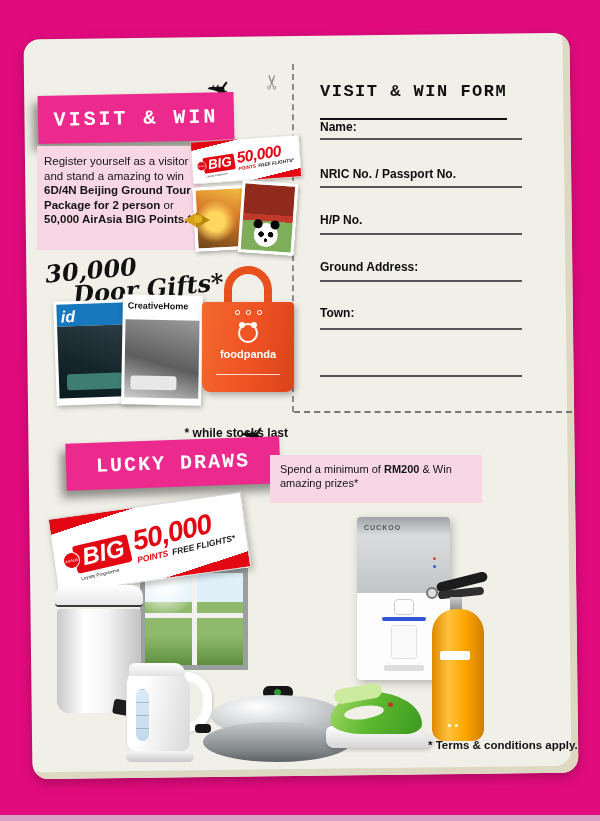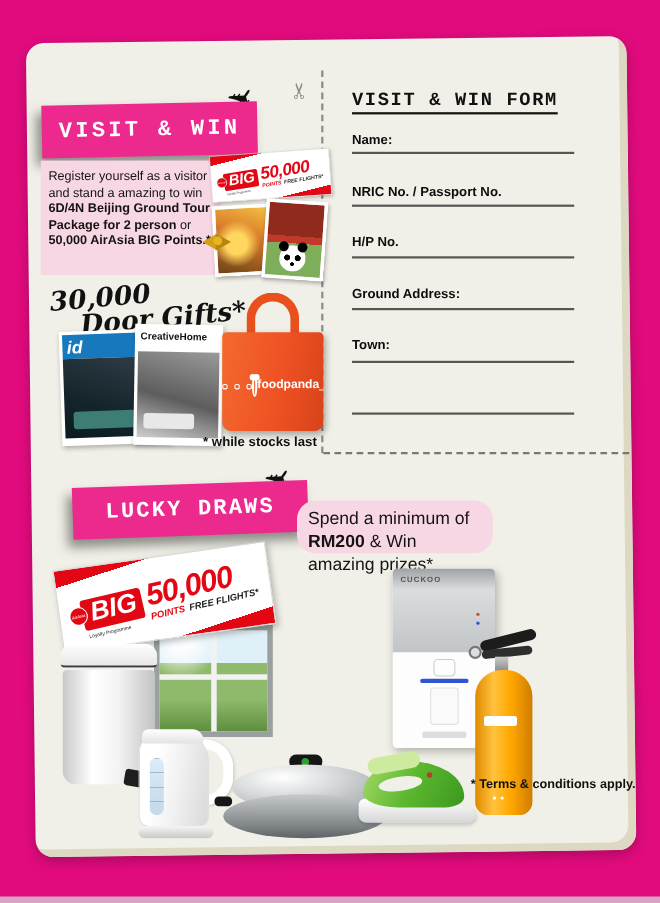--- a/index.html
+++ b/index.html
@@ -22,21 +22,21 @@
   
   .banner { position:absolute; display:flex; align-items:center; justify-content:center;
             background:#ec2a8d; color:#fff; font-family:"Liberation Mono", monospace;
             font-weight:bold; box-shadow:-5px 7px 10px rgba(40,40,40,.5); }
   .banner1 { left:38px; top:94px; width:196px; height:48px; font-size:20px; letter-spacing:3px; transform:rotate(-1.2deg); }
   .banner2 { left:66px; top:440px; width:214px; height:47px; font-size:20px; letter-spacing:2px; transform:rotate(-2deg); }
 
   
   .panel { position:absolute; background:#f8d7e4; color:#141414; }
   .regbox { left:37px; top:146px; width:164px; height:104px; padding:8px 7px; font-size:11.5px; line-height:1.27; }
-  .promobox { left:270px; top:455px; width:178px; height:48px; padding:7px 10px; font-size:16px; line-height:1.3;border-radius:17px; }
+  .promobox { left:270px; top:455px; width:212px; height:48px; padding:7px 10px; font-size:11px; line-height:1.3; }
   .panel strong { font-weight:bold; }
 
   
   .bigcard { position:absolute; width:195px; height:76px; background:linear-gradient(170deg,#e30613 0 14%,#fff 14% 86%,#e30613 86%);
              border:1px solid #d8d8d8; display:flex; align-items:center; padding:0 8px;
              box-shadow:2px 3px 6px rgba(0,0,0,.25); }
   .bigcard .tilt { display:flex; align-items:center; gap:5px; transform:rotate(-5deg); width:100%; }
   .biglogo-wrap { position:relative; display:flex; align-items:center; }
   .aa-circle { width:17px; height:17px; background:#e30613; border-radius:50%; color:#fff; font-size:4px;
                font-style:italic; display:flex; align-items:center; justify-content:center; margin-right:-5px; z-index:2; border:1px solid #fff; }
@@ -84,37 +84,37 @@
   .mag-ch { left:122px; top:295px; width:80px; height:110px; transform:rotate(1deg); }
   .mag-ch .head { height:22px; color:#111; font-size:9px; font-weight:bold; padding:3px 2px 0; }
   .mag-ch .photo-area { height:78px; background:linear-gradient(195deg,#9a9a9a,#5d5d5d 55%,#cfcfcf); position:relative; }
   .mag-ch .sofa { position:absolute; left:6px; bottom:8px; width:46px; height:14px; background:#e8e8e8; border-radius:3px; }
 
   
   .bag { position:absolute; left:202px; top:266px; width:92px; height:126px; }
   .bag-handle { position:absolute; left:22px; top:0; width:48px; height:46px; border:8px solid #e8511d;
                 border-bottom:none; border-radius:26px 26px 0 0; }
   .bag-body { position:absolute; left:0; top:36px; width:92px; height:90px; background:linear-gradient(100deg,#f3692f,#ef5223 55%,#d8431a);
-              border-radius:4px 4px 8px 8px; display:flex; flex-direction:row; align-items:center; box-shadow:2px 3px 6px rgba(0,0,0,.3); }
+              border-radius:4px 4px 8px 8px; display:flex; flex-direction:column; align-items:center; box-shadow:2px 3px 6px rgba(0,0,0,.3); }
   .bag-dots { display:flex; gap:6px; margin-top:8px; }
   .bag-dots i { width:5px; height:5px; border:1px solid #fff; border-radius:2px; }
   .bag-panda { width:20px; height:20px; margin-top:8px; border:2px solid #fff; border-radius:50%; position:relative; }
   .bag-panda::before, .bag-panda::after { content:""; position:absolute; top:-3px; width:6px; height:6px; background:#fff; border-radius:50%; }
   .bag-panda::before { left:-1px; } .bag-panda::after { right:-1px; }
   .bag-brand { color:#fff; font-weight:bold; font-size:11px; margin-top:5px; }
   .bag-line { width:64px; border-top:1px solid rgba(255,255,255,.8); margin-top:14px; }
 
-  .note { position:absolute; font-weight:bold; color:#111; }
+  .note { position:absolute; font-weight:bold; color:#111;margin-top:32px; }
   .note-stocks { left:168px; top:394px; width:120px; text-align:right; font-size:12px; }
   .note-purchase { left:330px; top:394px; width:192px; text-align:right; font-size:12px; }
   .note-terms { left:428px; top:707px; font-size:11.5px; }
 
   
   .form-title { position:absolute; left:320px; top:82px; font-family:"Liberation Mono", monospace; font-weight:bold;
-                font-size:17px; letter-spacing:1.5px; color:#111; border-bottom:2px solid #111; padding-bottom:1px; }
+                font-size:17px; letter-spacing:1.5px; color:#111; border-bottom:2px solid #111; padding-bottom:17px; }
   .f-label { position:absolute; left:320px; font-size:12px; font-weight:bold; color:#0d0d0d; }
   .f-line { position:absolute; left:320px; width:202px; border-bottom:2px solid #555; }
 
   
   .hk { position:absolute; left:186px; top:545px; width:168px; height:133px; background:#f9c3d7;
         background-image:radial-gradient(circle, rgba(255,255,255,.5) 3px, transparent 3.5px); background-size:28px 24px;
         box-shadow:1px 2px 6px rgba(0,0,0,.25); }
   .hk-floor { position:absolute; left:0; bottom:0; width:100%; height:14px; background:linear-gradient(#d9b27c,#c49a5e); }
   .hk-milano { position:absolute; top:6px; right:6px; background:#111; color:#fff; font-family:"Liberation Mono", monospace;
                font-size:10px; padding:0 5px; border:1px solid #fff; box-shadow:0 0 0 1px #111; }

